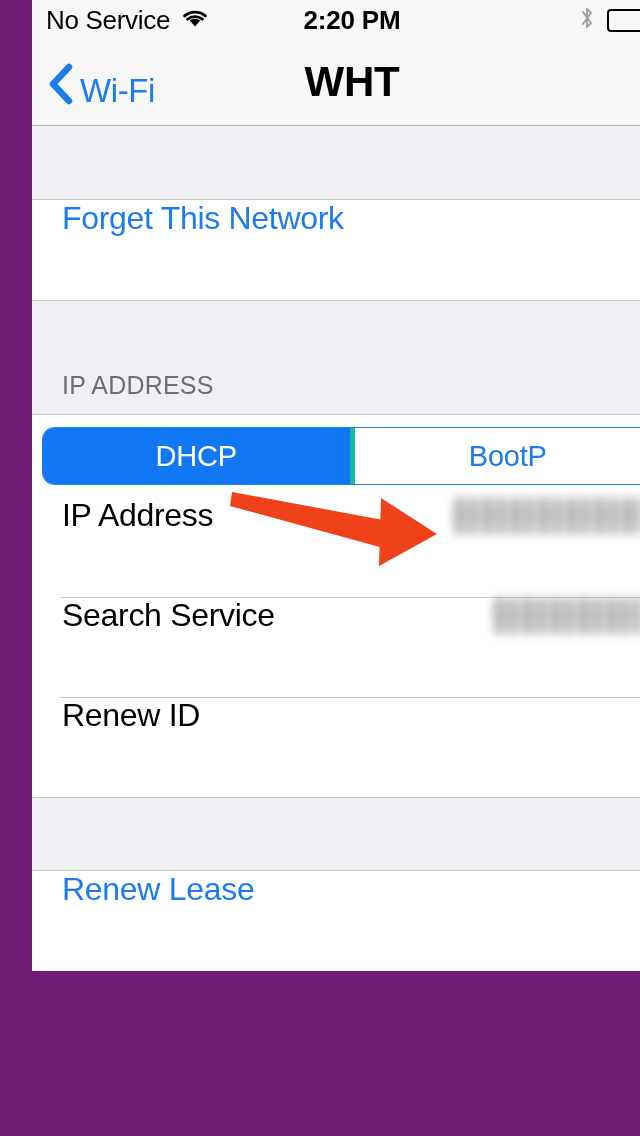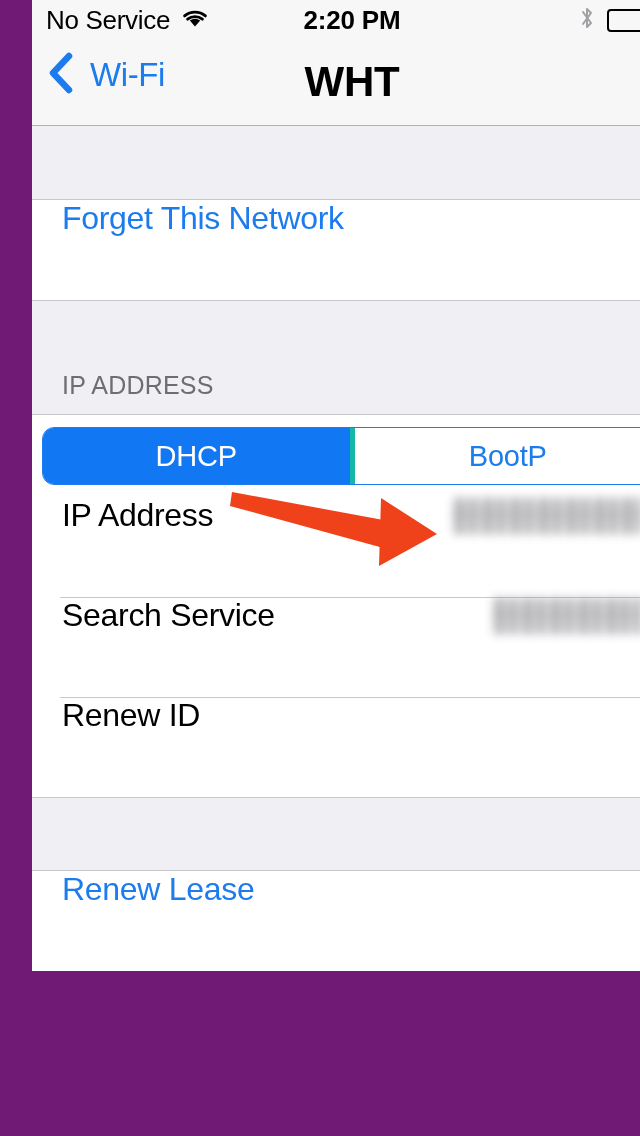--- a/index.html
+++ b/index.html
@@ -96,22 +96,22 @@
     background: #f7f7f7;
     border-bottom: 1px solid #b2b2b2;
     box-sizing: border-box;
   }
   .nav-back {
     position: absolute;
     left: 16px;
     top: 0;
     bottom: 15px;
     display: flex;
-    align-items: center;
-    gap: 16px;
+    align-items: flex-end;
+    gap: 6px;
     cursor: pointer;
   }
   .chevron-left { display: block; }
   .nav-back-label {
     font-size: 33px;
     color: #1c7ced;
     letter-spacing: -0.4px;
   }
   .nav-title {
     position: absolute;

